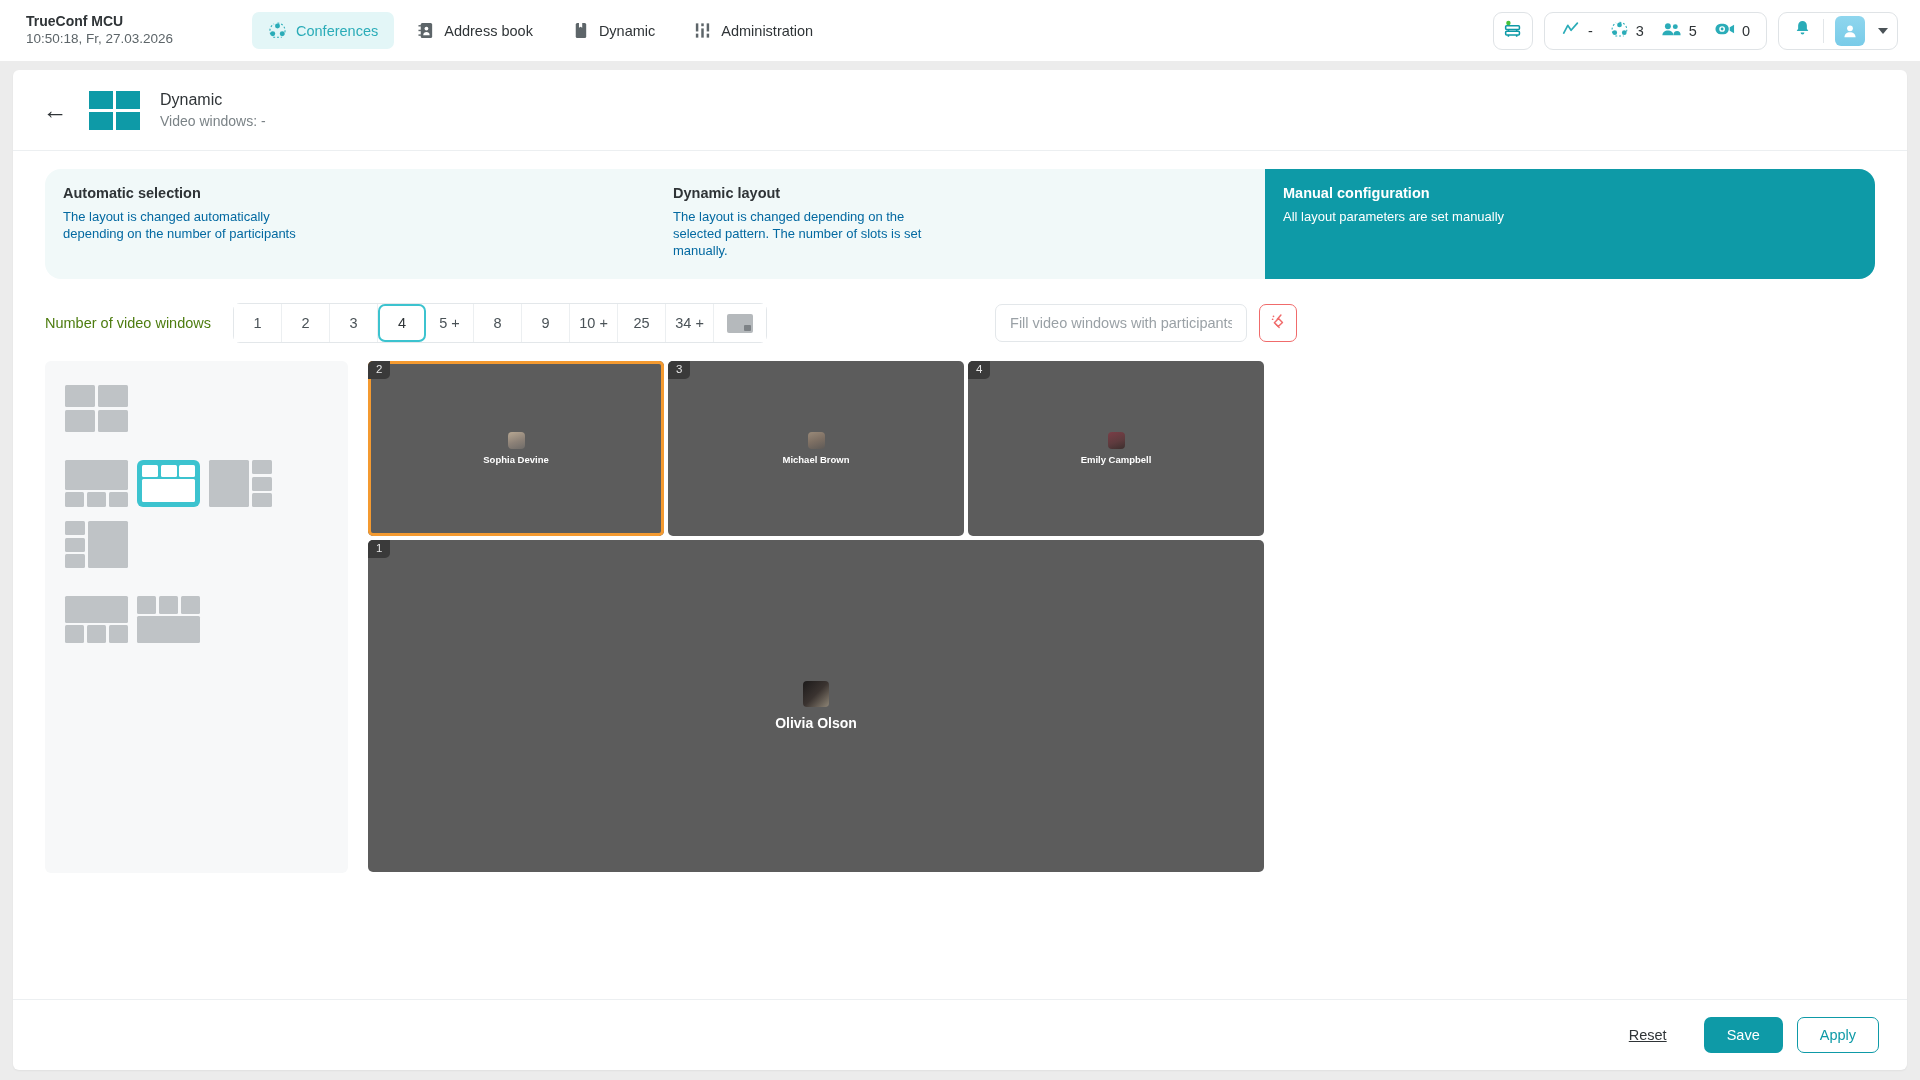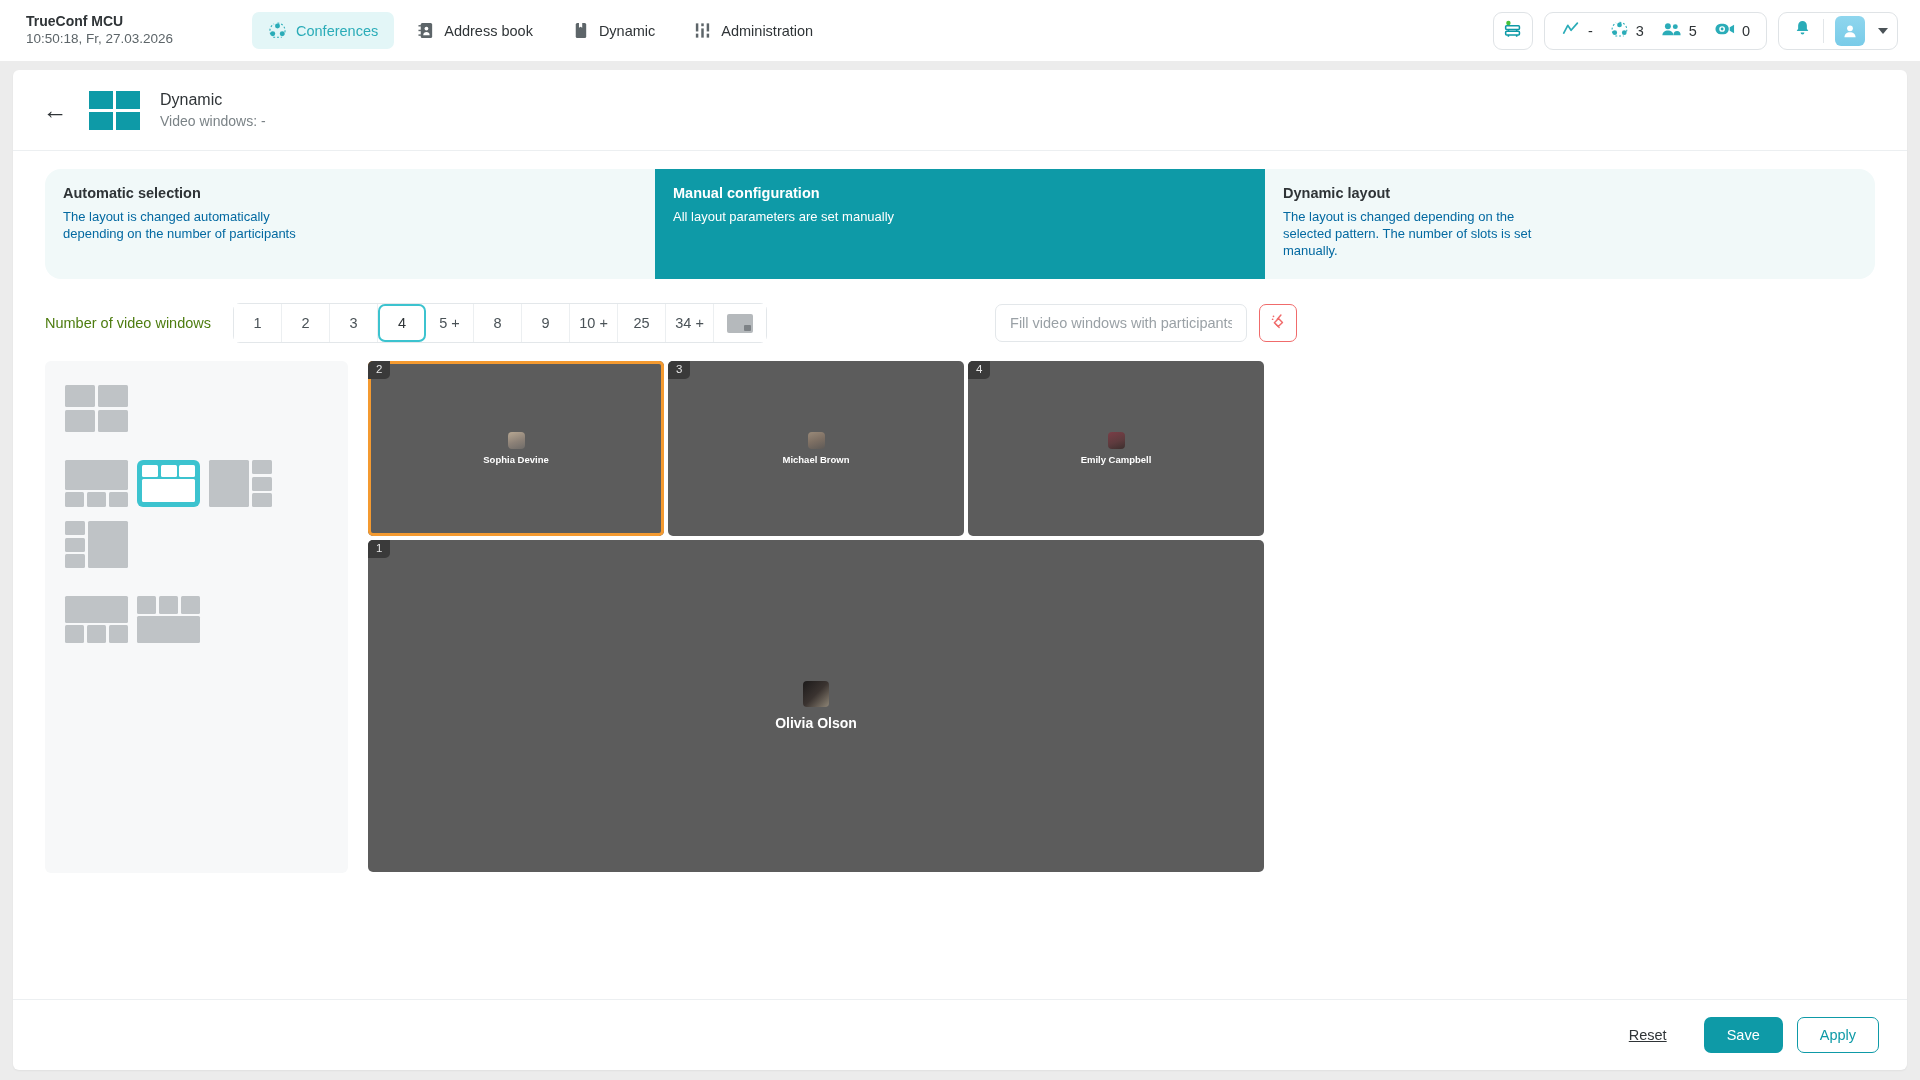--- a/index.html
+++ b/index.html
@@ -297,27 +297,27 @@
       <div class="head-sub">Video windows: -</div>
     </div>
   </div>
   <div class="hr"></div>
 
   <div class="modes">
     <div class="mode">
       <div class="mode-t">Automatic selection</div>
       <div class="mode-d">The layout is changed automatically depending on the number of participants</div>
     </div>
+    <div class="mode">
+      <div class="mode-t">Dynamic layout</div>
+      <div class="mode-d">The layout is changed depending on the selected pattern. The number of slots is set manually.</div>
+    </div>
     <div class="mode selected">
       <div class="mode-t">Manual configuration</div>
       <div class="mode-d">All layout parameters are set manually</div>
-    </div>
-    <div class="mode">
-      <div class="mode-t">Dynamic layout</div>
-      <div class="mode-d">The layout is changed depending on the selected pattern. The number of slots is set manually.</div>
     </div>
   </div>
 
   <div class="ctrlrow">
     <div class="ctrl-label">Number of video windows</div>
     <div class="segs">
       <div class="seg">1</div>
       <div class="seg">2</div>
       <div class="seg">3</div>
       <div class="seg active">4</div>

